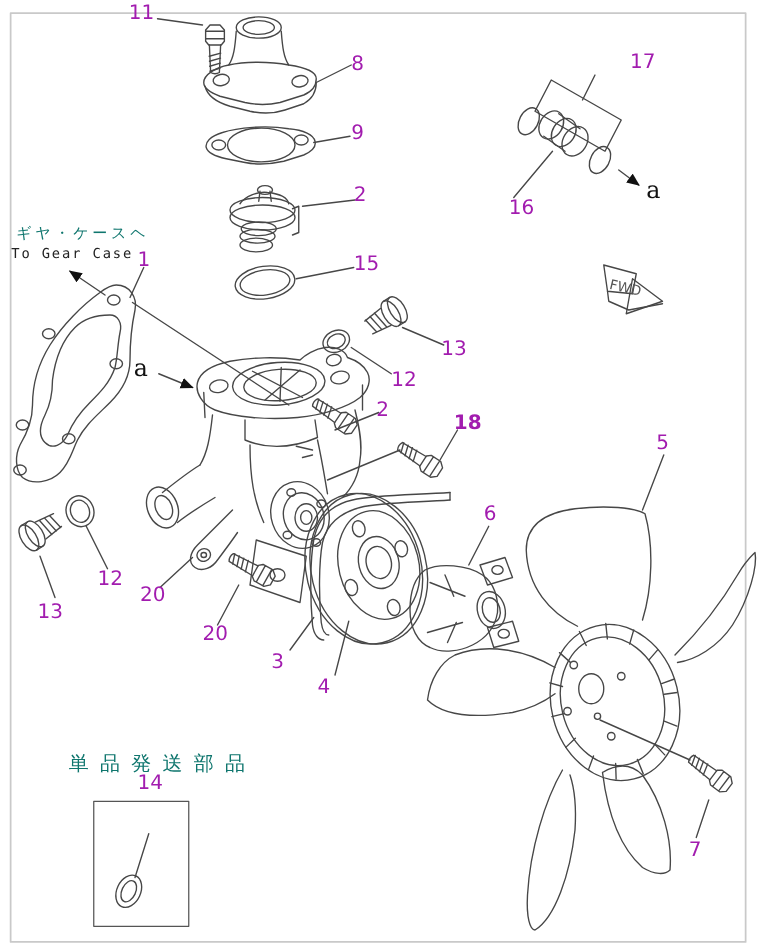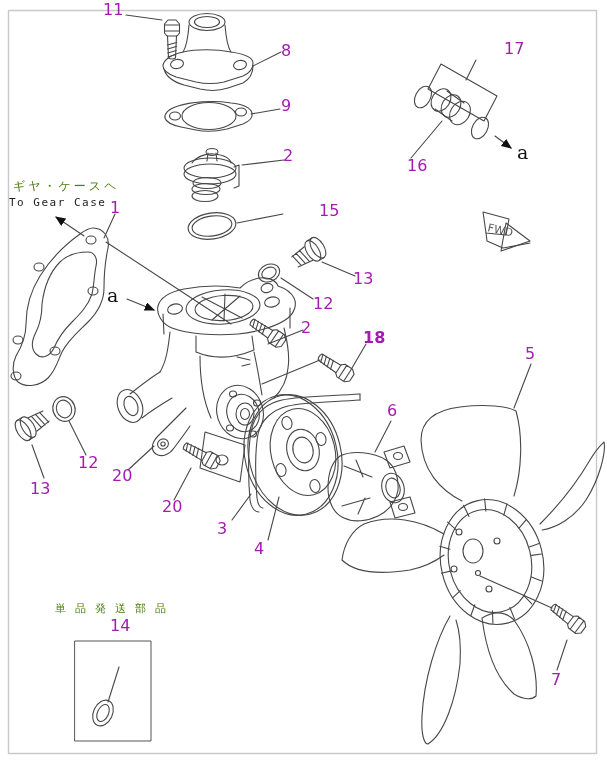--- a/index.html
+++ b/index.html
@@ -7,25 +7,25 @@
         font-family:"DejaVu Sans",sans-serif;}
   #art{position:absolute;left:0;top:0;}
   #art *{fill:none;stroke:#474747;stroke-width:1.1;stroke-linecap:round;stroke-linejoin:round;}
   #art .leader{stroke:#5a5a5a;stroke-width:1;}
   #art .frame{stroke:#c9c9c9;stroke-width:1.4;}
   #art .boxline{stroke:#555;stroke-width:1;}
   .callout{position:absolute;color:#a21caf;font-size:16px;line-height:1;
            font-family:"DejaVu Sans",sans-serif;}
   .viewmark{position:absolute;color:#111;font-size:19px;line-height:1;
             font-family:"DejaVu Serif",serif;}
-  .jptext{position:absolute;color:#4d7c0f;font-size:12px;letter-spacing:3px;white-space:nowrap;
+  .jptext{position:absolute;color:#0f766e;font-size:12px;letter-spacing:3px;white-space:nowrap;
           font-family:Liberation Mono, monospace;}
   .entext{position:absolute;color:#222;font-size:11px;letter-spacing:1.5px;white-space:nowrap;
           font-family:"DejaVu Sans Mono",monospace;text-align:center;}
-  .jpwide{letter-spacing:9px;font-size:11px;}
+  .jpwide{letter-spacing:9px;font-size:16px;}
 </style>
 </head>
 <body>
 
 <div id="page">
 
 <svg id="art" width="607" height="761" viewBox="0 0 607 761">
   <defs>
     <marker id="arw" markerWidth="11" markerHeight="9" refX="8.5" refY="4" orient="auto">
       <path d="M0,0 L9.5,4 L0,8 Z" style="fill:#111;stroke:none"></path>
@@ -250,21 +250,21 @@
 
 <div class="jptext jpwide" style="left:55px;top:601px;">単品発送部品</div>
 
 <div class="viewmark" style="left:107px;top:286px;">a</div>
 <div class="viewmark" style="left:517px;top:143px;">a</div>
 
 <div class="callout" style="left:103px;top:2px;">11</div>
 <div class="callout" style="left:281px;top:43px;">8</div>
 <div class="callout" style="left:281px;top:98px;">9</div>
 <div class="callout" style="left:283px;top:148px;">2</div>
-<div class="callout" style="left:283px;top:203px;margin-left:36px;">15</div>
+<div class="callout" style="left:283px;top:203px;">15</div>
 <div class="callout" style="left:468px;top:41px;margin-left:36px;">17</div>
 <div class="callout" style="left:387px;top:158px;margin-left:20px;">16</div>
 <div class="callout" style="left:110px;top:200px;">1</div>
 <div class="callout" style="left:353px;top:271px;">13</div>
 <div class="callout" style="left:313px;top:296px;">12</div>
 <div class="callout" style="left:301px;top:320px;">2</div>
 <div class="callout" style="left:363px;top:330px;font-weight:bold;">18</div>
 <div class="callout" style="left:525px;top:346px;">5</div>
 <div class="callout" style="left:387px;top:403px;">6</div>
 <div class="callout" style="left:78px;top:455px;">12</div>

